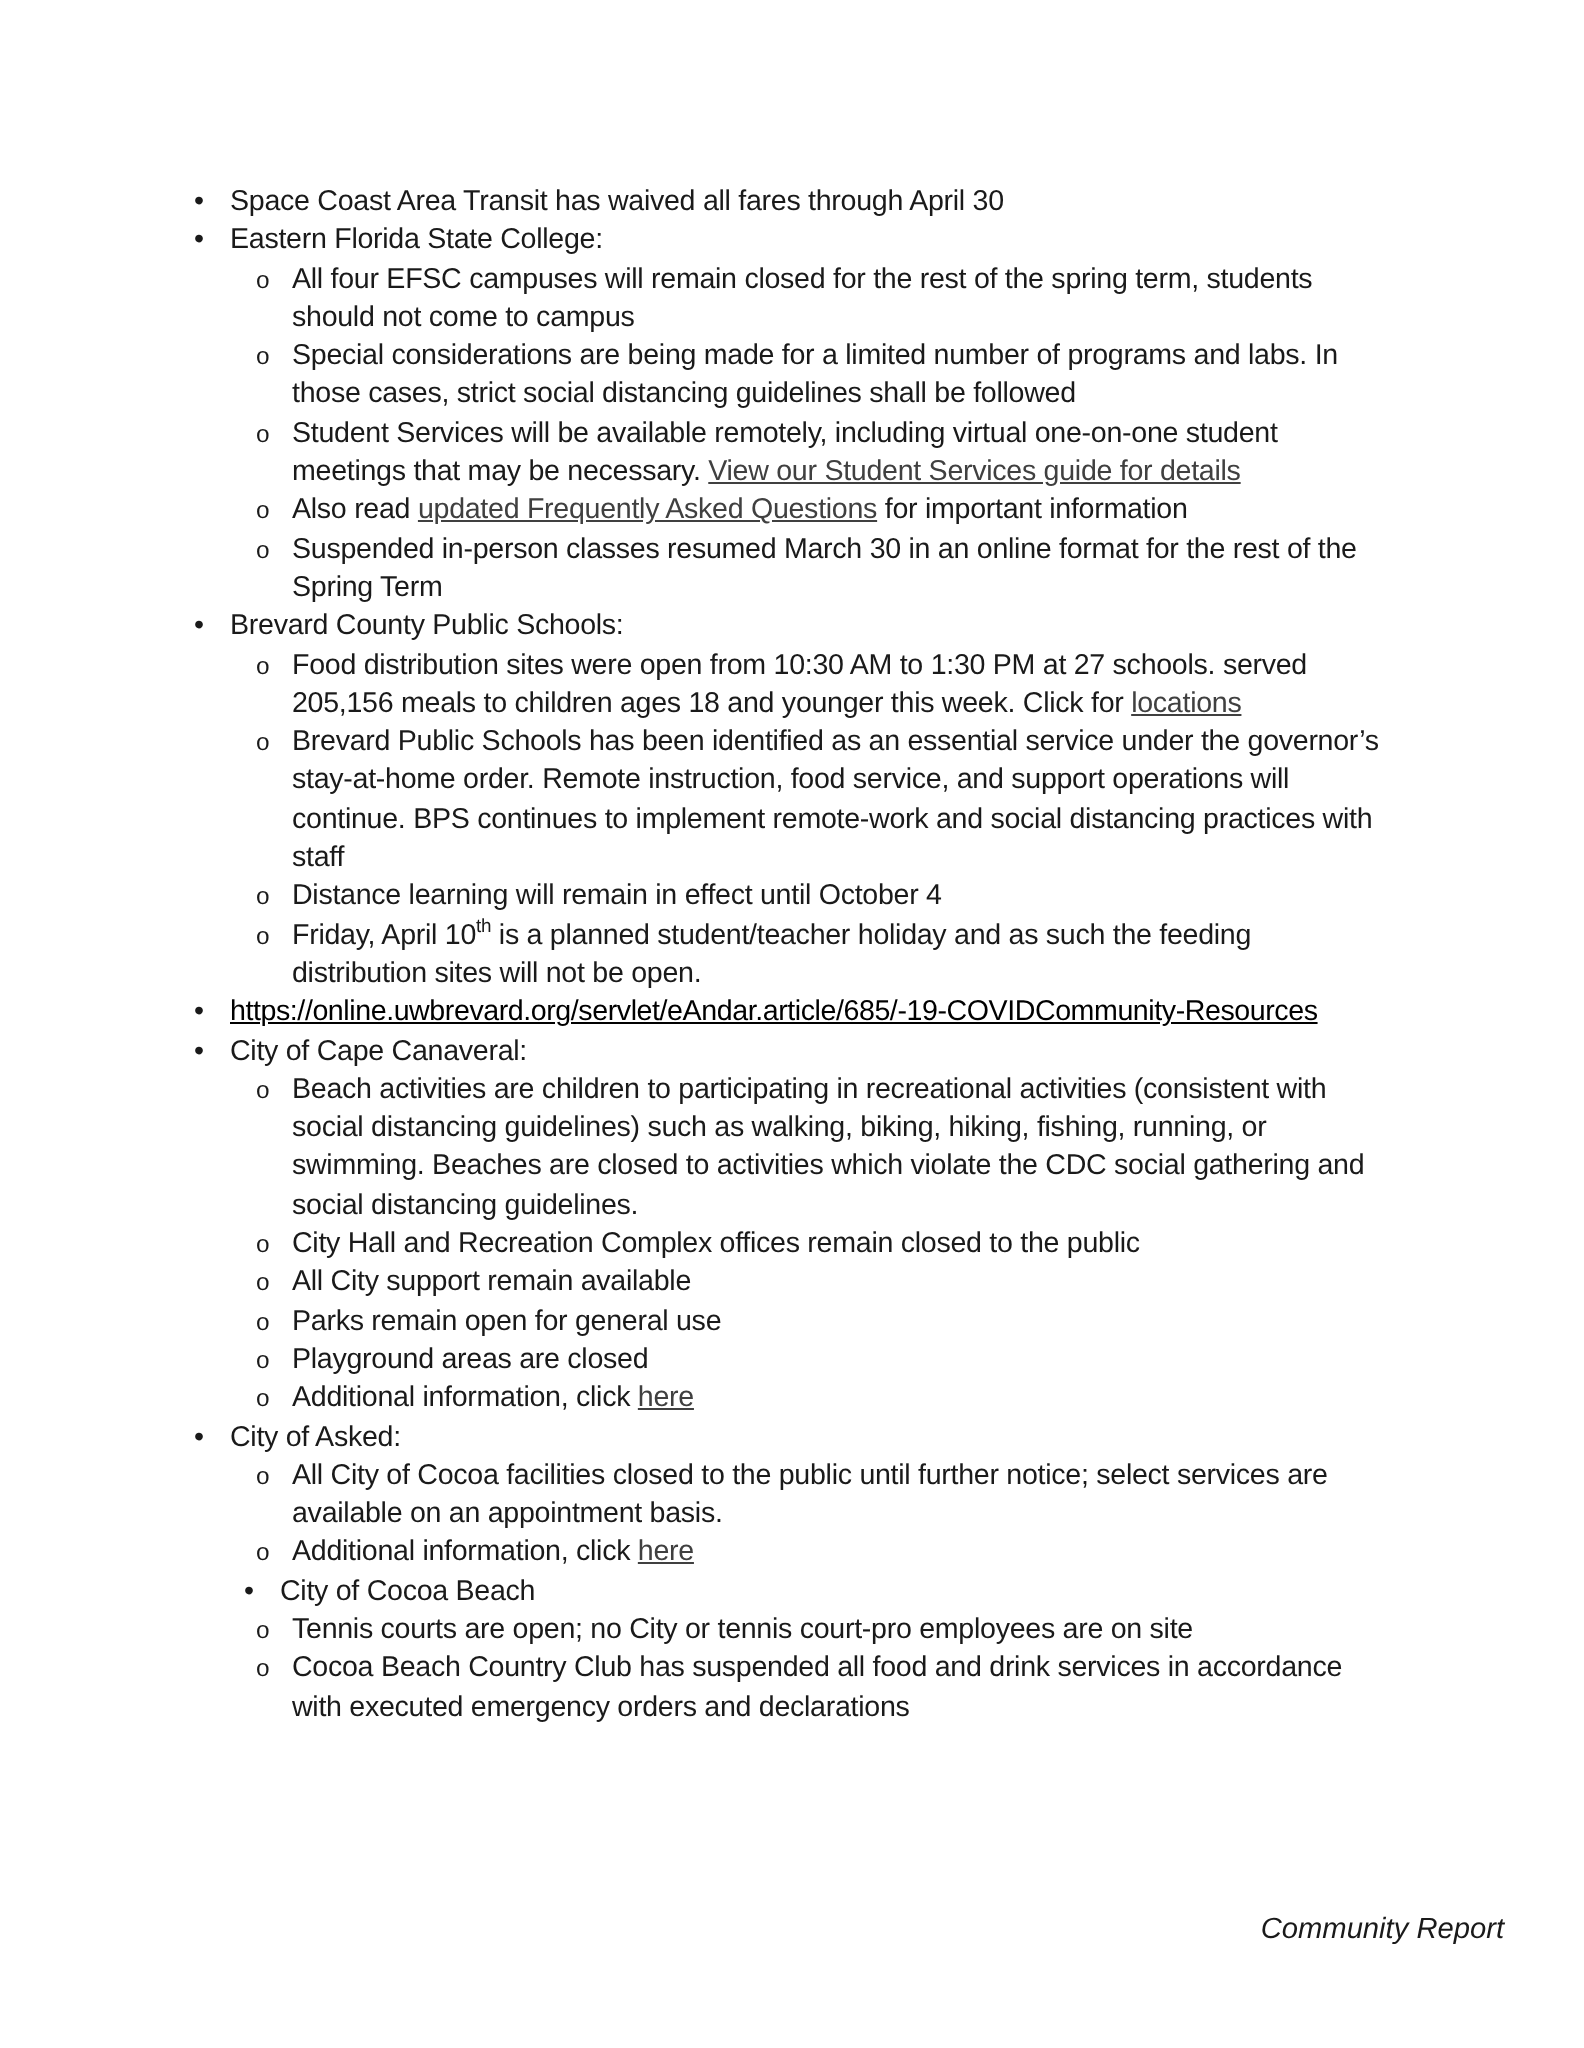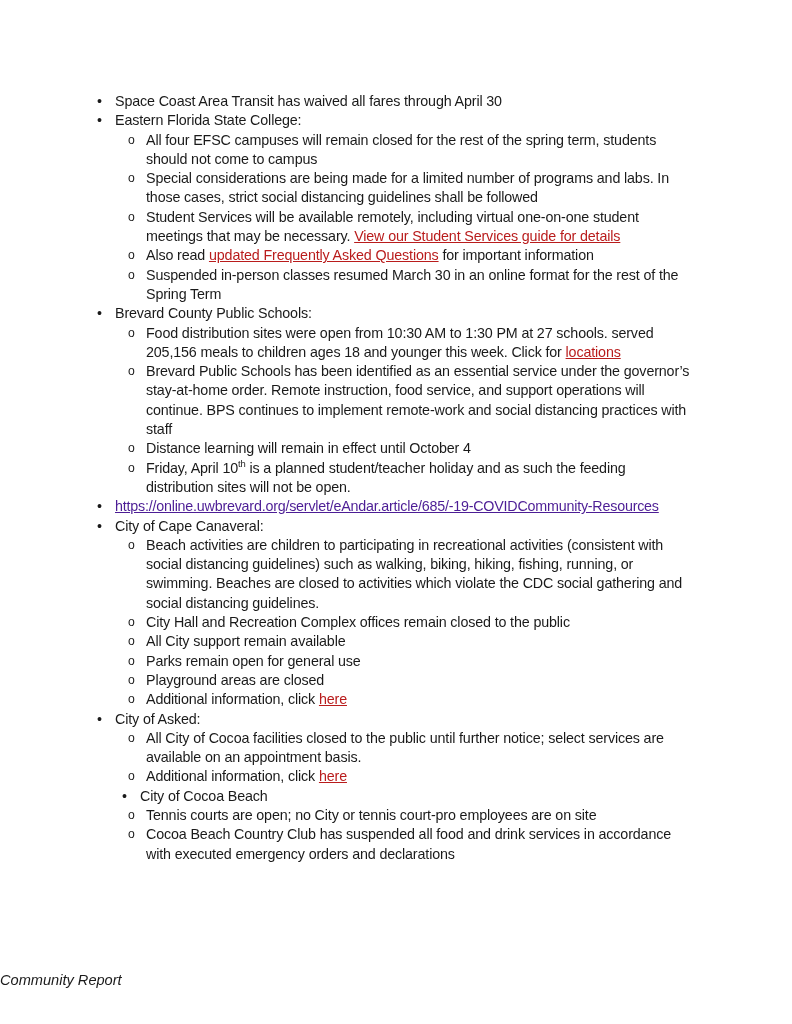--- a/index.html
+++ b/index.html
@@ -80,52 +80,51 @@
     top: 0;
     font-size: 12.2px;
     line-height: 19.6px;
   }
 
   .para {
     display: block;
   }
 
   a.link {
-    color: #b91c1c;
+    color: #404040;
     text-decoration: underline;
     text-underline-offset: 1px;
   }
 
   .url-line {
     display: block;
   }
   a.url {
-    color: #4c1d95;
+    color: #000000;
     text-decoration: underline;
     text-underline-offset: 1px;
     letter-spacing: -0.015em;
   }
 
   sup.ordinal {
     font-size: 0.66em;
     vertical-align: super;
     line-height: 0;
   }
 
   .footer {
     position: absolute;
     left: 0;
     top: 957px;
     width: 752px;
-    text-align: left;
+    text-align: right;
     font-family: "Liberation Sans", sans-serif;
     font-style: italic;
     font-size: 14.6px;
     color: #1a1a1a;
-    margin-top: 15px;
   }
 </style>
 </head>
 <body>
 
 <div class="page">
   <div class="content">
     <ul class="lvl1">
 
       <li class="b1">

